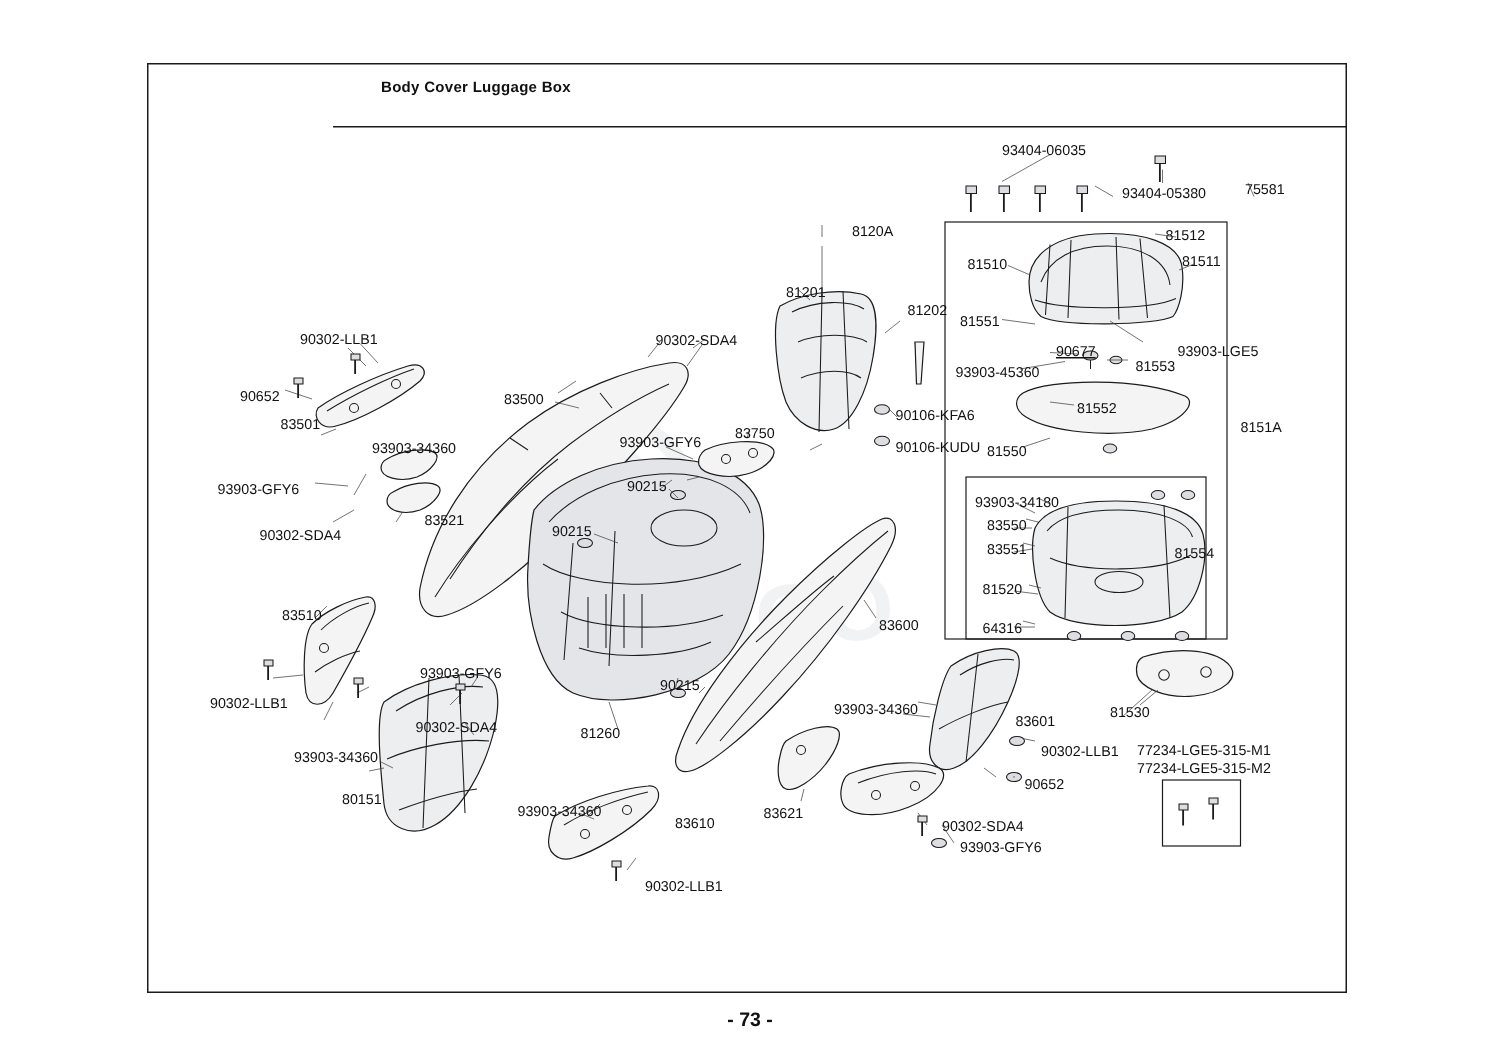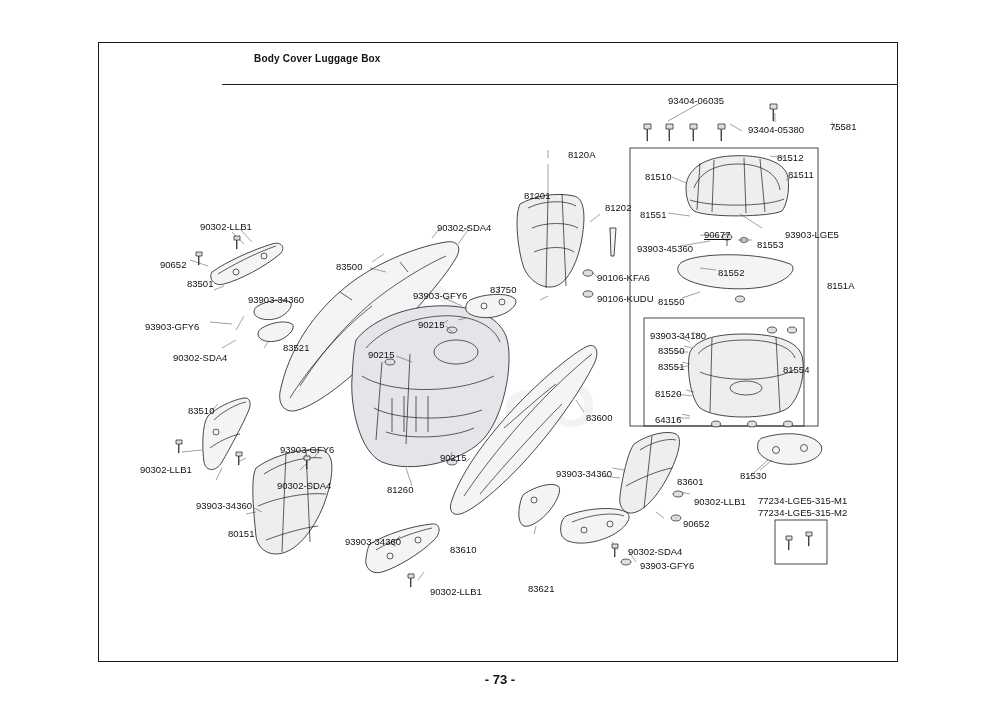--- a/index.html
+++ b/index.html
@@ -367,21 +367,21 @@
       <div class="lbl" style="left: 140px; top: 464px;">90302-LLB1</div>
       <div class="lbl" style="left: 277px; top: 480px;">90302-SDA4</div>
       <div class="lbl" style="left: 556px; top: 468px;">93903-34360</div>
       <div class="lbl" style="left: 677px; top: 476px;">83601</div>
       <div class="lbl" style="left: 387px; top: 484px;">81260</div>
       <div class="lbl" style="left: 694px; top: 496px;">90302-LLB1</div>
       <div class="lbl" style="left: 758px; top: 495px;">77234-LGE5-315-M1</div>
       <div class="lbl" style="left: 758px; top: 507px;">77234-LGE5-315-M2</div>
       <div class="lbl" style="left: 196px; top: 500px;">93903-34360</div>
       <div class="lbl" style="left: 683px; top: 518px;">90652</div>
-      <div class="lbl" style="left: 528px; top: 537px; margin-top: 46px;">83621</div>
+      <div class="lbl" style="left: 509px; top: 537px;">83621</div>
       <div class="lbl" style="left: 228px; top: 528px;">80151</div>
       <div class="lbl" style="left: 345px; top: 536px;">93903-34360</div>
       <div class="lbl" style="left: 450px; top: 544px;">83610</div>
       <div class="lbl" style="left: 628px; top: 546px;">90302-SDA4</div>
       <div class="lbl" style="left: 640px; top: 560px;">93903-GFY6</div>
       <div class="lbl" style="left: 430px; top: 586px;">90302-LLB1</div>
     </div>
 
 </div>
 

